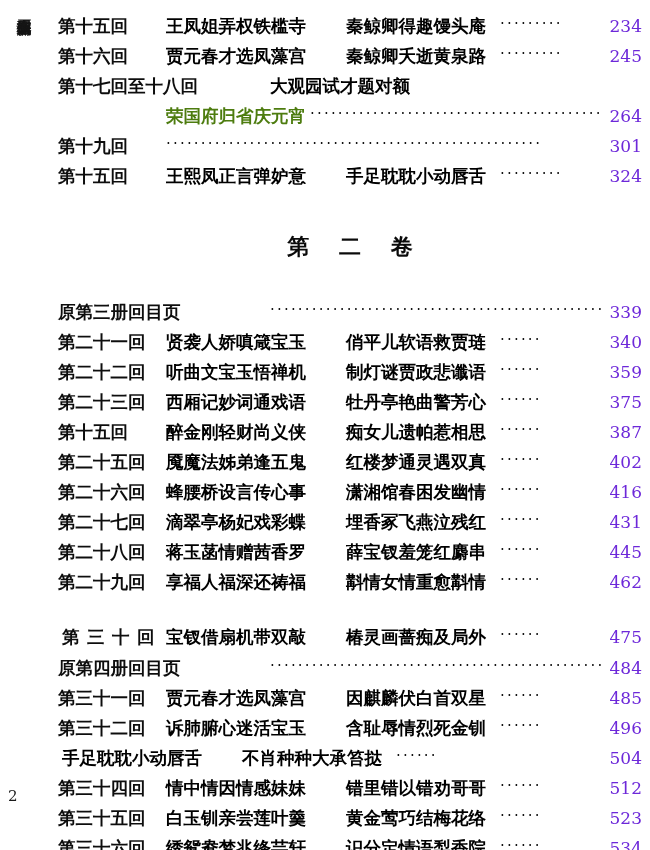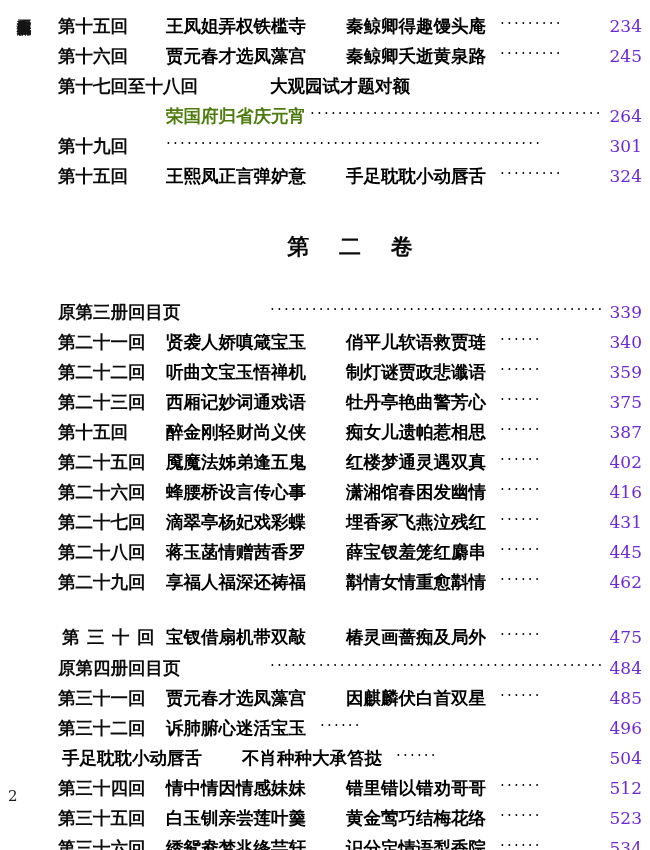--- a/index.html
+++ b/index.html
@@ -298,20 +298,21 @@
   <div class="toc-row">
     <span class="ch-num">第三十一回</span>
     <span class="title-a">贾元春才选凤藻宫</span>
     <span class="title-b">因麒麟伏白首双星</span>
     <span class="leader">······</span>
     <span class="pgnum">485</span>
   </div>
   <div class="toc-row">
     <span class="ch-num">第三十二回</span>
     <span class="title-a">诉肺腑心迷活宝玉</span>
+    <span class="title-b">含耻辱情烈死金钏</span>
     <span class="leader">······</span>
     <span class="pgnum">496</span>
   </div>
   <div class="toc-row">
     <span class="title-a">手足耽耽小动唇舌</span>
     <span class="title-b">不肖种种大承笞挞</span>
     <span class="leader">······</span>
     <span class="pgnum">504</span>
   </div>
   <div class="toc-row">

